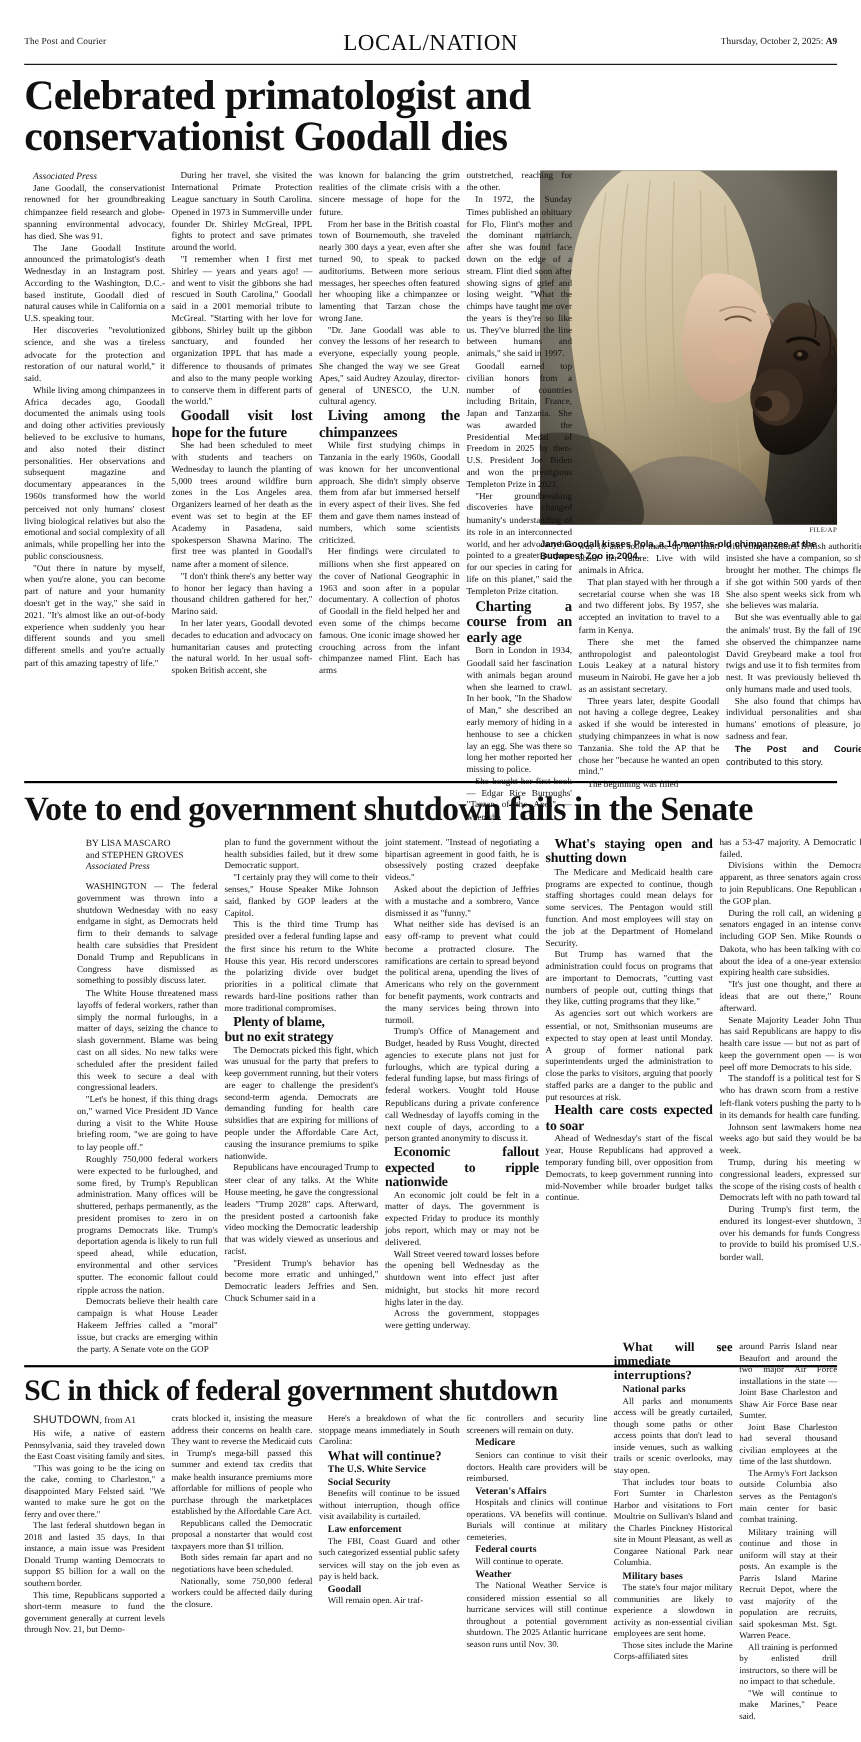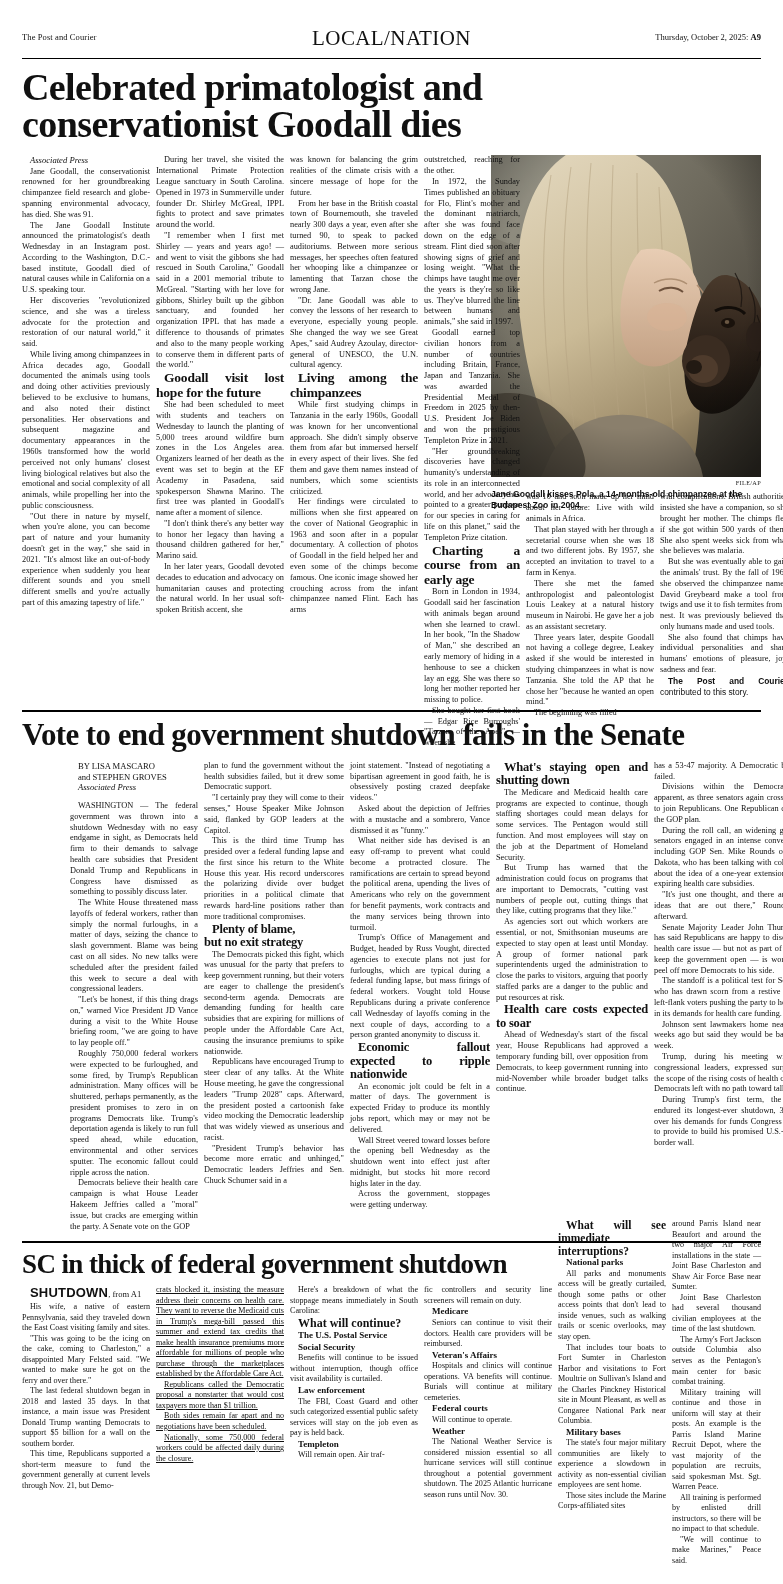--- a/index.html
+++ b/index.html
@@ -169,22 +169,22 @@
   .art3 { margin: 8px 22px 0 22px; position: relative; }
   .art3-head { font-size: 27px; }
   .art3-body { margin-top: 8px; position: relative; height: 330px; }
   .jumpline {
     font-size: 8.6px;
     text-indent: 0;
     margin: 0 0 6px 0;
   }
   .jumpline b {
     font-family: "Liberation Sans", sans-serif;
-    font-weight: bold;
-    font-size: 13px;
+    font-weight: normal;
+    font-size: 10px;
     letter-spacing: .2px;
   }
   .minihead {
     font-family: "Liberation Serif", serif;
     font-weight: bold;
     font-size: 9px;
     text-indent: 0;
     margin: 3px 0 0 0;
   }
   .subhead-sm {
@@ -424,36 +424,36 @@
     <div class="art3-body">
 
       <div class="col" style="left:0; width:128px; font-size:8.1px;">
         <p class="jumpline"><b>SHUTDOWN</b><span>, from A1</span></p>
         <p>His wife, a native of eastern Pennsylvania, said they traveled down the East Coast visiting family and sites.</p>
         <p>"This was going to be the icing on the cake, coming to Charleston," a disappointed Mary Felsted said. "We wanted to make sure he got on the ferry and over there."</p>
         <p>The last federal shutdown began in 2018 and lasted 35 days. In that instance, a main issue was President Donald Trump wanting Democrats to support $5 billion for a wall on the southern border.</p>
         <p>This time, Republicans supported a short-term measure to fund the government generally at current levels through Nov. 21, but Demo-</p>
       </div>
 
-      <div class="col" style="left:134px; width:128px; font-size:8.1px;text-decoration:underline;">
+      <div class="col" style="left:134px; width:128px; font-size:8.1px;">
         <p class="noindent">crats blocked it, insisting the measure address their concerns on health care. They want to reverse the Medicaid cuts in Trump's mega-bill passed this summer and extend tax credits that make health insurance premiums more affordable for millions of people who purchase through the marketplaces established by the Affordable Care Act.</p>
         <p>Republicans called the Democratic proposal a nonstarter that would cost taxpayers more than $1 trillion.</p>
         <p>Both sides remain far apart and no negotiations have been scheduled.</p>
         <p>Nationally, some 750,000 federal workers could be affected daily during the closure.</p>
       </div>
 
       <div class="col" style="left:268px; width:128px; font-size:8.1px;">
         <p>Here's a breakdown of what the stoppage means immediately in South Carolina:</p>
         <p class="subhead-sm">What will continue?</p>
-        <p class="minihead">The U.S. Postal Service</p>
+        <p class="minihead">The U.S. White Service</p>
         <p class="minihead">Social Security</p>
         <p>Benefits will continue to be issued without interruption, though office visit availability is curtailed.</p>
         <p class="minihead">Law enforcement</p>
         <p>The FBI, Coast Guard and other such categorized essential public safety services will stay on the job even as pay is held back.</p>
-        <p class="minihead">Templeton</p>
+        <p class="minihead">Goodall</p>
         <p>Will remain open. Air traf-</p>
       </div>
 
       <div class="col" style="left:402px; width:128px; font-size:8.1px;">
         <p class="noindent">fic controllers and security line screeners will remain on duty.</p>
         <p class="minihead">Medicare</p>
         <p>Seniors can continue to visit their doctors. Health care providers will be reimbursed.</p>
         <p class="minihead">Veteran's Affairs</p>
         <p>Hospitals and clinics will continue operations. VA benefits will continue. Burials will continue at military cemeteries.</p>
         <p class="minihead">Federal courts</p>

